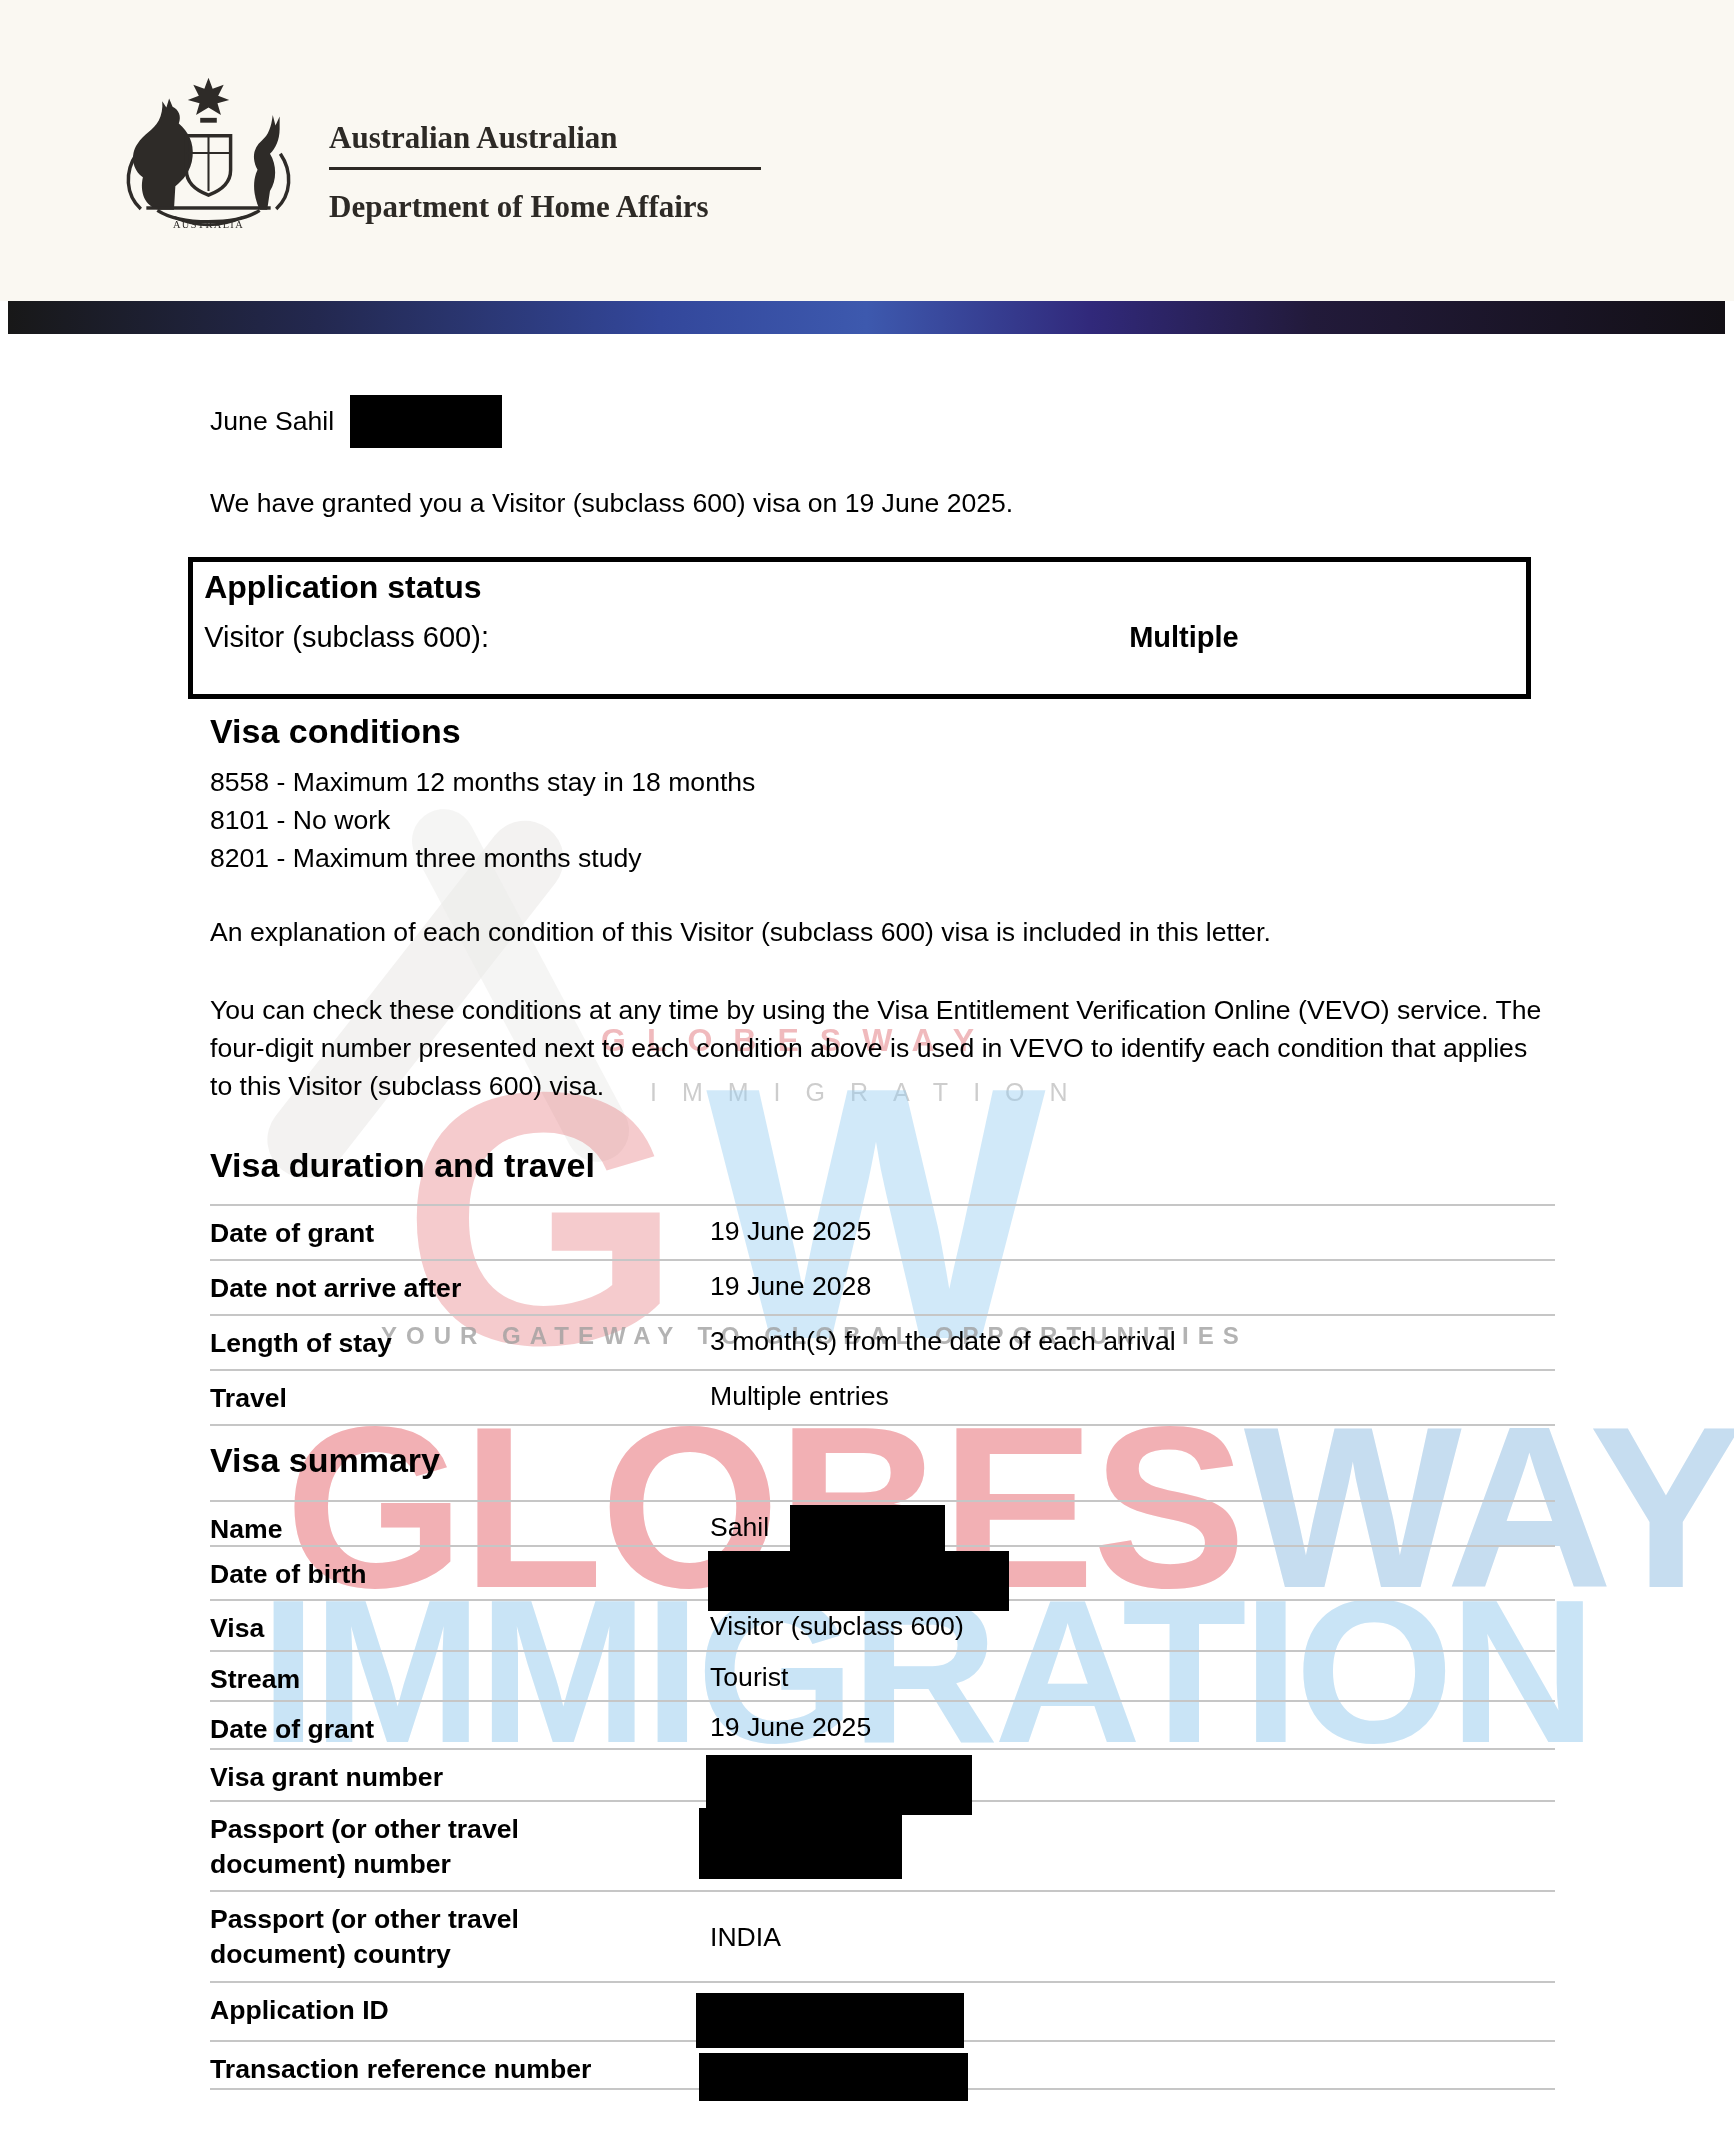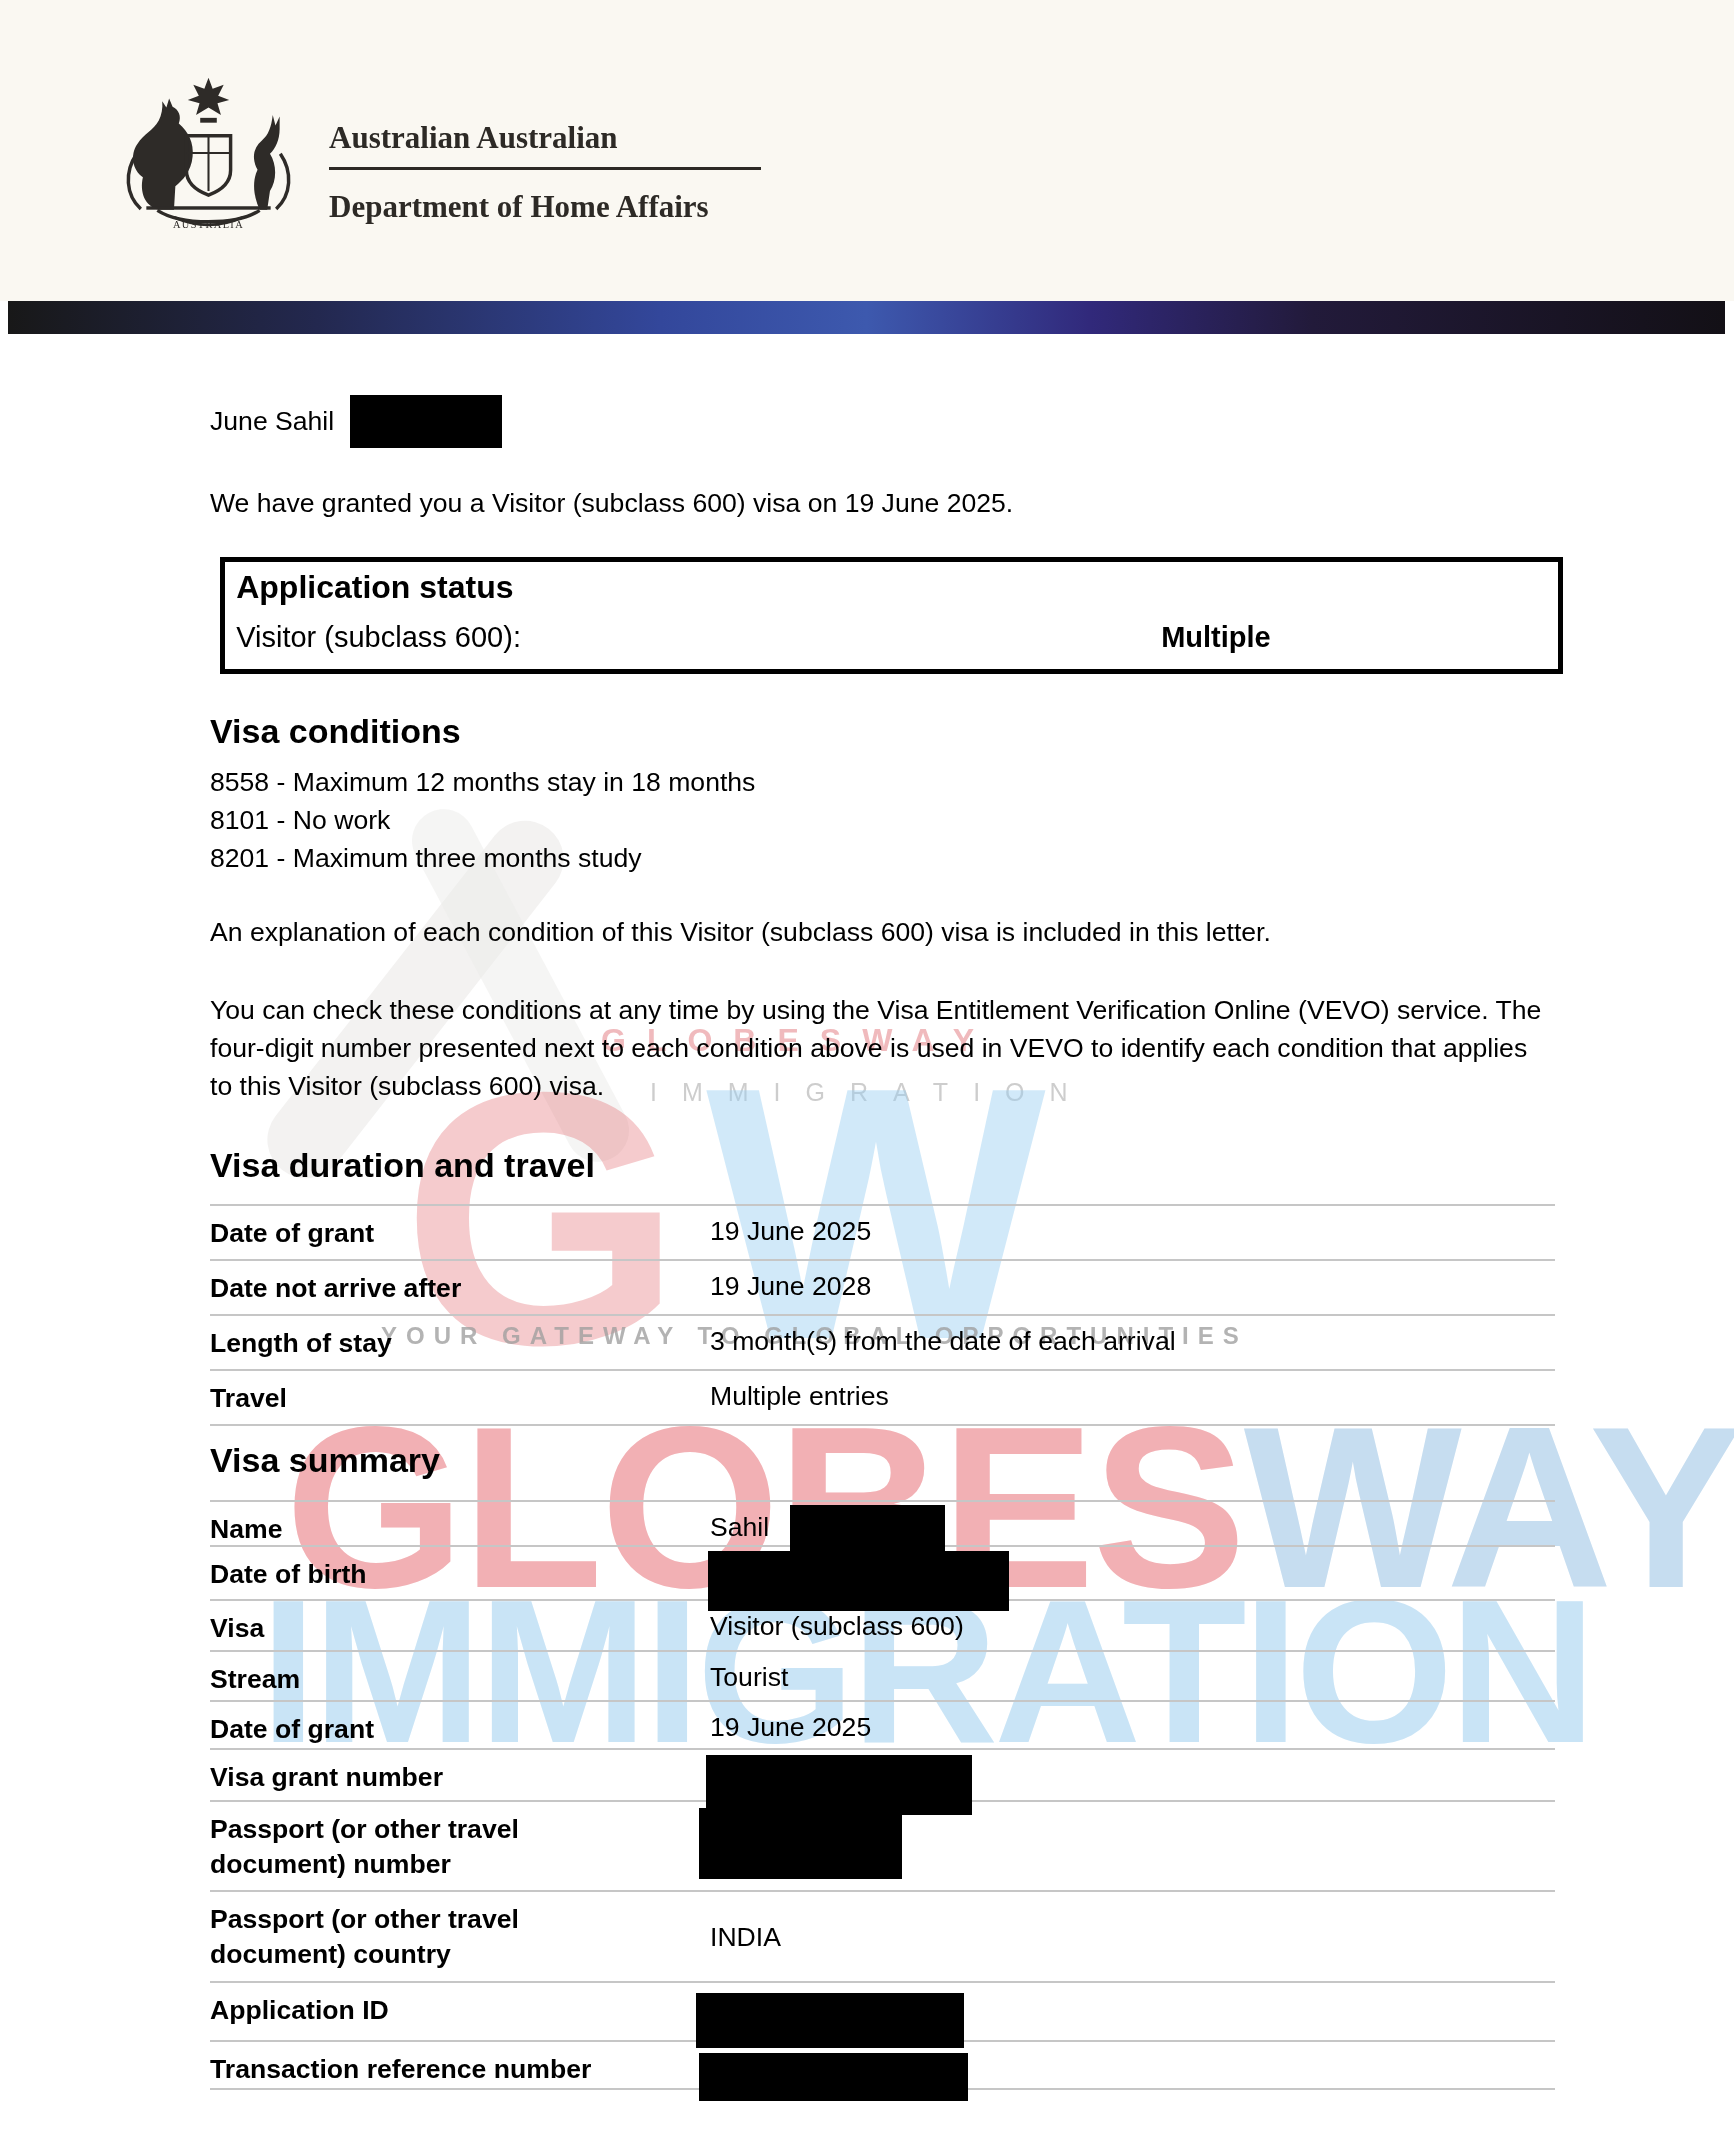--- a/index.html
+++ b/index.html
@@ -36,21 +36,21 @@
   .wm-giant1 .wm-red{color:#f2b0b4;}
   .wm-giant1 .wm-blue{color:#c6ddf0;}
   .wm-giant2{position:absolute;left:260px;top:1569px;font-size:204px;line-height:1;font-weight:bold;
              white-space:nowrap;letter-spacing:-4.2px;color:#c9e4f6;}
   
   .content{position:absolute;inset:0;z-index:1;}
   .salutation{position:absolute;left:210px;top:395px;height:53px;display:flex;align-items:center;font-size:26.6px;}
   .redaction{background:#000;}
   .salutation .redaction{display:inline-block;width:152px;height:53px;margin-left:15.4px;}
   .intro{position:absolute;left:210px;top:482px;font-size:26.6px;margin-top:6px;}
-  .status-box{position:absolute;left:220px;top:557px;width:1343px;height:117px;border:5.6px solid #000;
+  .status-box{position:absolute;left:188px;top:557px;width:1343px;height:142px;border:5.6px solid #000;
               box-sizing:border-box;padding:7px 0 0 11.2px;background:transparent;}
   .status-title{font-size:32px;font-weight:bold;}
   .status-row{position:relative;margin-top:15.4px;font-size:29px;}
   .status-value{position:absolute;left:925px;top:0;font-weight:bold;}
   .h-section{position:absolute;font-size:34px;font-weight:bold;}
   .h-conditions{left:210px;top:712px;}
   .cond-list{position:absolute;left:210px;top:763px;font-size:26.6px;line-height:38px;}
   .para1{position:absolute;left:210px;top:917px;font-size:26.6px;width:1370px;}
   .para2{position:absolute;left:210px;top:991px;font-size:26.6px;line-height:38px;width:1338px;}
   .h-duration{left:210px;top:1146px;}

